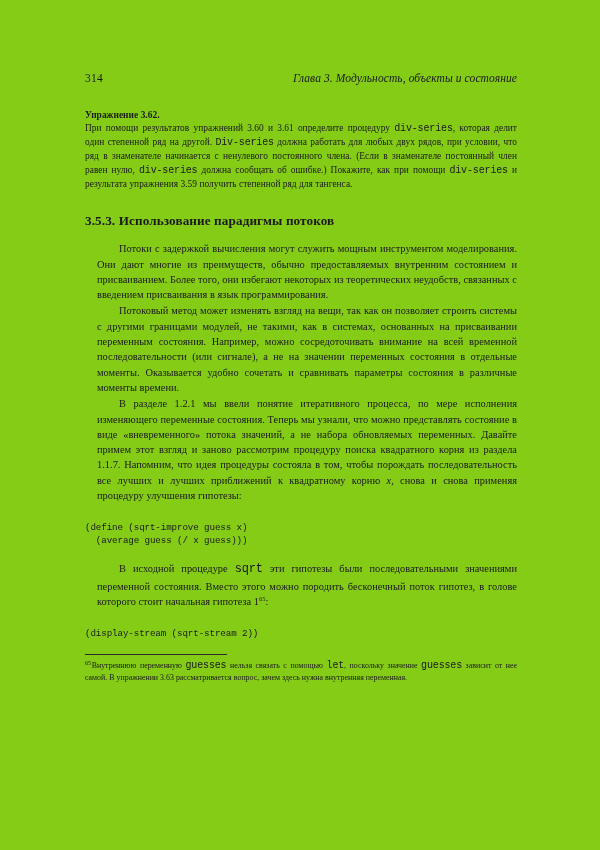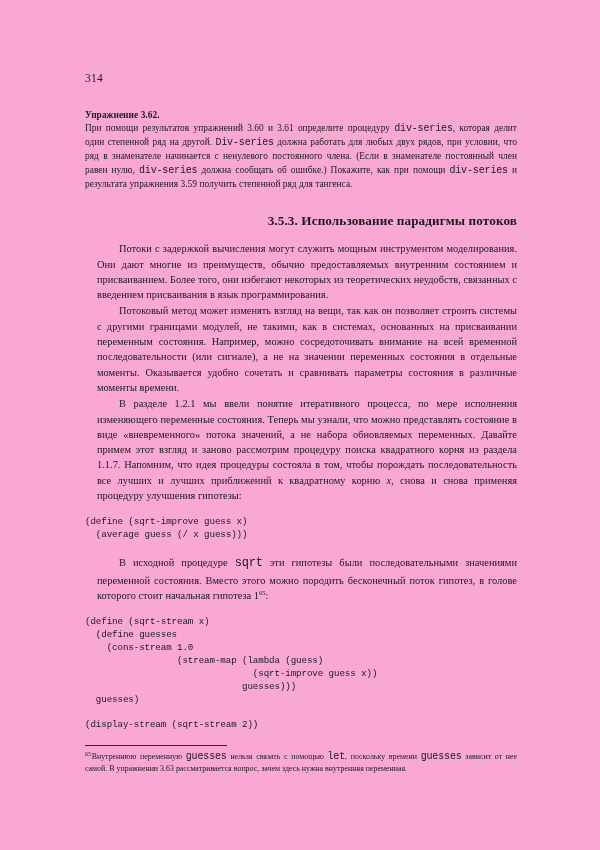--- a/index.html
+++ b/index.html
@@ -4,21 +4,21 @@
 <style>
   html, body {
     margin: 0;
     padding: 0;
     background: #ffffff;
   }
   .page {
     position: relative;
     width: 600px;
     height: 850px;
-    background: #f9a8d4;
+    background: #84cc16;
     overflow: hidden;
     font-family: "Liberation Serif", "DejaVu Serif", serif;
     color: #1a1a1a;
   }
   .content {
     position: absolute;
     left: 85px;
     top: 72px;
     width: 432px;
   }
@@ -54,21 +54,20 @@
     margin: 0;
     letter-spacing: 0.02px;
   }
 
   
   h2.section {
     font-size: 13.2px;
     font-weight: bold;
     margin: 22px 0 12px 0;
     letter-spacing: 0.1px;
-    text-align: right;
   }
 
   
   p.body {
     font-size: 10.4px;
     line-height: 1.47;
     text-align: justify;
     margin: 0 0 0 12px;
     text-indent: 22px;
     letter-spacing: 0.01px;
@@ -83,21 +82,21 @@
     font-weight: bold;
     margin: 20px 0 7px 0;
     letter-spacing: 0.05px;
   }
 
   
   pre.code {
     font-family: "Liberation Mono", "DejaVu Sans Mono", monospace;
     font-size: 9.2px;
     line-height: 1.40;
-    margin: 13px 0 13px 0;
+    margin: 19px 0 13px 0;
     white-space: pre;
     letter-spacing: -0.1px;
     color: #1a1a1a;
   }
   code.inline {
     font-family: "Liberation Mono", "DejaVu Sans Mono", monospace;
     font-size: 12px;
     letter-spacing: -0.15px;
   }
   code.inline-sm {
@@ -140,49 +139,43 @@
   }
 </style>
 </head>
 <body>
 
 <div class="page">
   <div class="content">
 
     <div class="runhead">
       <span class="folio">314</span>
+      <span class="chapter">Глава 3. Модульность, объекты и состояние</span>
     </div>
 
     <div>
       <div class="ex-title">Упражнение 3.62.</div>
       <p class="ex-body"><span>При помощи результатов упражнений 3.60 и 3.61 определите процедуру </span><code class="inline-sm">div-series</code><span>, которая делит один степенной ряд на другой. </span><code class="inline-sm">Div-series</code><span> должна работать для любых двух рядов, при условии, что ряд в знаменателе начинается с ненулевого постоянного члена. (Если в знаменателе постоянный член равен нулю, </span><code class="inline-sm">div-series</code><span> должна сообщать об ошибке.) Покажите, как при помощи </span><code class="inline-sm">div-series</code><span> и результата упражнения 3.59 получить степенной ряд для тангенса.</span></p>
     </div>
 
     <h2 class="section">3.5.3. Использование парадигмы потоков</h2>
 
     <p class="body">Потоки с задержкой вычисления могут служить мощным инструментом моделирования. Они дают многие из преимуществ, обычно предоставляемых внутренним состоянием и присваиванием. Более того, они избегают некоторых из теоретических неудобств, связанных с введением присваивания в язык программирования.</p>
     <p class="body">Потоковый метод может изменять взгляд на вещи, так как он позволяет строить системы с другими границами модулей, не такими, как в системах, основанных на присваивании переменным состояния. Например, можно сосредоточивать внимание на всей временной последовательности (или сигнале), а не на значении переменных состояния в отдельные моменты. Оказывается удобно сочетать и сравнивать параметры состояния в различные моменты времени.</p>
 
 
     <p class="body"><span>В разделе 1.2.1 мы ввели понятие итеративного процесса, по мере исполнения изменяющего переменные состояния. Теперь мы узнали, что можно представлять состояние в виде «вневременного» потока значений, а не набора обновляемых переменных. Давайте примем этот взгляд и заново рассмотрим процедуру поиска квадратного корня из раздела 1.1.7. Напомним, что идея процедуры состояла в том, чтобы порождать последовательность все лучших и лучших приближений к квадратному корню </span><span class="mathvar">x</span><span>, снова и снова применяя процедуру улучшения гипотезы:</span></p>
 
     <pre class="code">(define (sqrt-improve guess x)
   (average guess (/ x guess)))</pre>
 
     <p class="body"><span>В исходной процедуре </span><code class="inline">sqrt</code><span> эти гипотезы были последовательными значениями переменной состояния. Вместо этого можно породить бесконечный поток гипотез, в голове которого стоит начальная гипотеза 1</span><sup class="fnmark">65</sup><span>:</span></p>
 
-    <pre class="code">(define (sqrt-stream x)
-  (define guesses
-    (cons-stream 1.0
-                 (stream-map (lambda (guess)
-                               (sqrt-improve guess x))
-                             guesses)))
-  guesses)</pre>
 
     <pre class="code">(display-stream (sqrt-stream 2))</pre>
 
     <div class="footnote-area">
       <div class="footnote-rule"></div>
-      <p class="footnote"><span class="fn-num">65</span><span>Внутреннюю переменную </span><code class="inline-sm">guesses</code><span> нельзя связать с помощью </span><code class="inline-sm">let</code><span>, поскольку времени </span><code class="inline-sm">guesses</code><span> зависит от нее самой. В упражнении 3.63 рассматривается вопрос, зачем здесь нужна внутренняя переменная.</span></p>
+      <p class="footnote"><span class="fn-num">65</span><span>Внутреннюю переменную </span><code class="inline-sm">guesses</code><span> нельзя связать с помощью </span><code class="inline-sm">let</code><span>, поскольку значение </span><code class="inline-sm">guesses</code><span> зависит от нее самой. В упражнении 3.63 рассматривается вопрос, зачем здесь нужна внутренняя переменная.</span></p>
     </div>
 
   </div>
 </div>
 
 </body></html>

